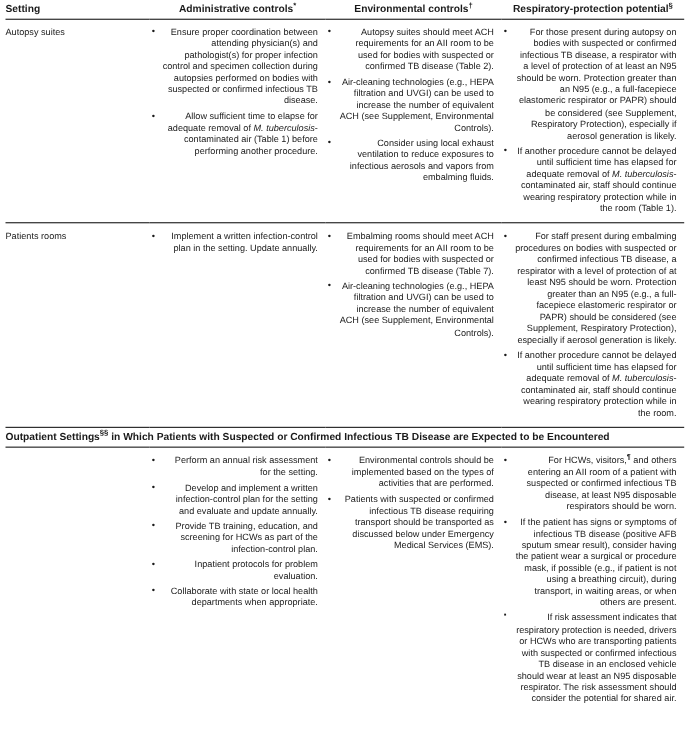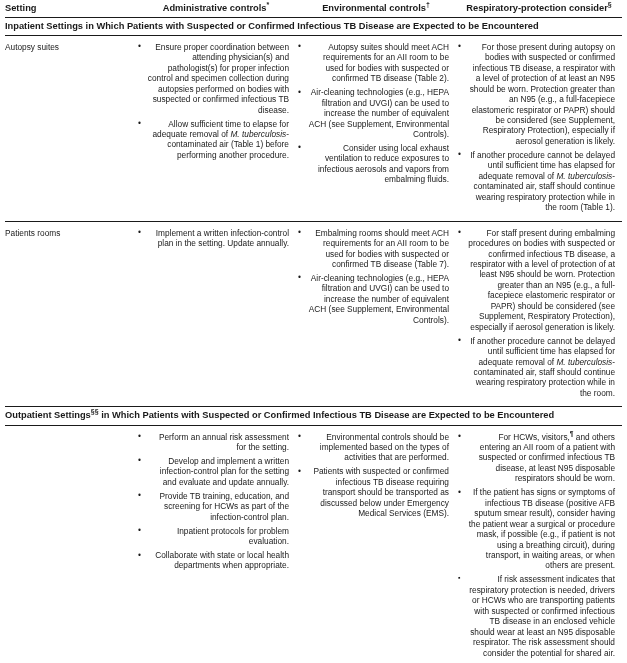--- a/index.html
+++ b/index.html
@@ -122,28 +122,25 @@
       <col class="c-setting">
       <col class="c-admin">
       <col class="c-env">
       <col class="c-resp">
     </colgroup>
     <thead>
       <tr class="hdr-row">
         <th class="h-setting"><span>Setting</span></th>
         <th class="h-center"><span>Administrative controls</span><sup class="mark">*</sup></th>
         <th class="h-center"><span>Environmental controls</span><sup class="mark">†</sup></th>
-        <th class="h-center"><span>Respiratory-protection consider</span><sup class="mark">§</sup></th>
+        <th class="h-center"><span>Respiratory-protection potential</span><sup class="mark">§</sup></th>
       </tr>
     </thead>
     <tbody>
 
-      <tr class="section-row">
-        <td class="section-banner" colspan="4"><span>Inpatient Settings in Which Patients with Suspected or Confirmed Infectious TB Disease are Expected to be Encountered</span></td>
-      </tr>
 
       <tr class="data-row ruled">
         <td class="cell-setting">Autopsy suites</td>
         <td class="cell">
           <ul class="blist">
               <li>Ensure proper coordination between attending physician(s) and pathologist(s) for proper infection control and specimen collection during autopsies performed on bodies with suspected or confirmed infectious TB disease.</li>
               <li>Allow sufficient time to elapse for adequate removal of <em class="it">M. tuberculosis</em>-contaminated air (Table 1) before performing another procedure.</li>
             </ul>
         </td>
         <td class="cell">

